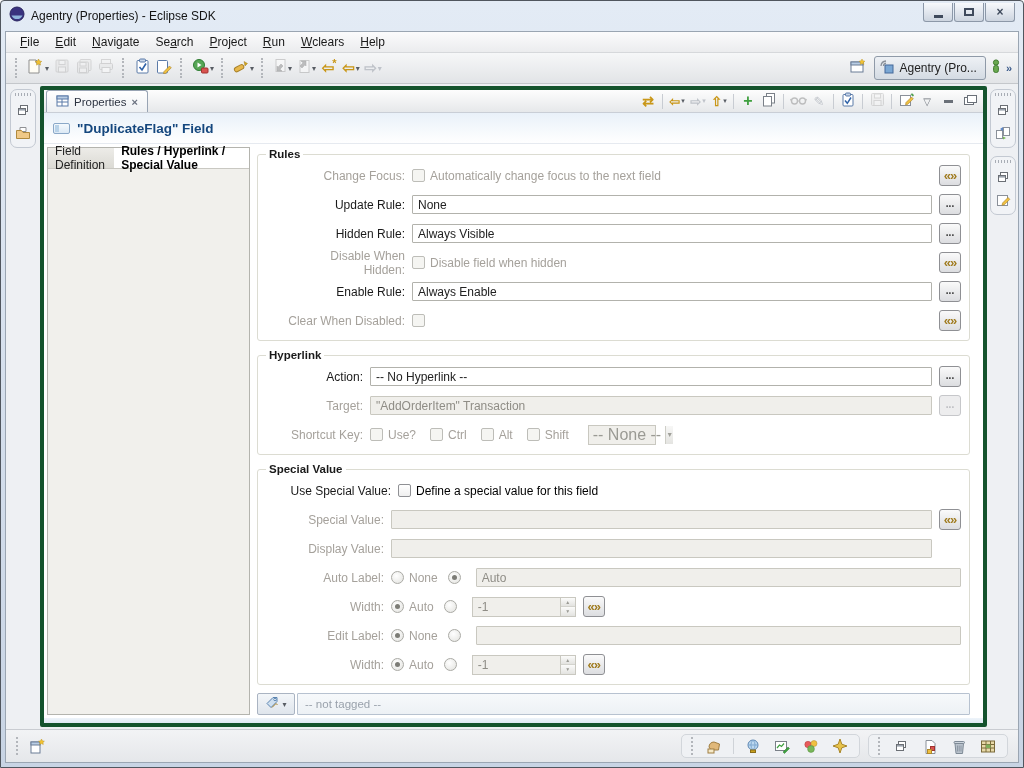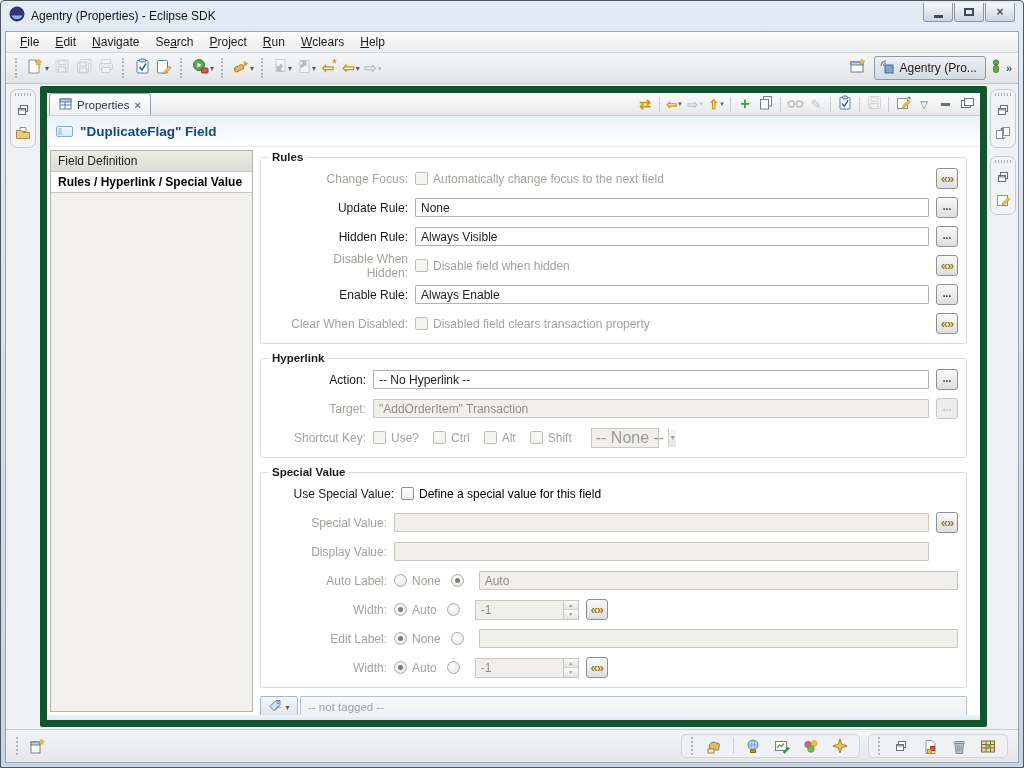--- a/index.html
+++ b/index.html
@@ -45,21 +45,21 @@
   .workbench { flex:1; display:flex; min-height:0; }
   .leftstrip { width:33px; padding-top:5px; display:flex; flex-direction:column; align-items:center; gap:8px; }
   .rightstrip { width:30px; padding-top:5px; display:flex; flex-direction:column; align-items:center; gap:8px; }
   .strip-group { width:26px; border:1px solid #c3c9d2; border-radius:7px; background:#f1f3f6;
                  display:flex; flex-direction:column; align-items:center; padding:3px 0 5px; gap:5px; }
   .grip-dots { width:16px; height:3px;
                background:repeating-linear-gradient(90deg,#a8adb5 0 1px,transparent 1px 3px); }
   .sbtn { width:20px; height:18px; display:flex; align-items:center; justify-content:center; }
   
   .view { flex:1; margin:2px 1px; display:flex; flex-direction:column;
-          border:7px solid #14532d; background:#fff; border-radius:2px; min-width:0; }
+          border:4px solid #14532d; background:#fff; border-radius:2px; min-width:0; }
   .tabbar { height:23px; display:flex; align-items:flex-end;
             background:linear-gradient(#fdfdfd,#e6e8ea); border-bottom:1px solid #c9ced6; }
   .tab { height:22px; display:flex; align-items:center; gap:5px; padding:0 9px;
          background:linear-gradient(#ffffff,#edf0f3); border:1px solid #98a4b4; border-bottom:none;
          border-radius:3px 3px 0 0; margin-left:2px; font-size:11.5px; color:#2d3442; }
   .tabclose { color:#6b7280; font-size:11px; font-weight:bold; }
   .viewtools { margin-left:auto; display:flex; align-items:center; gap:1px; padding-right:4px; height:100%; }
   .vbtn { min-width:20px; height:20px; display:flex; align-items:center; justify-content:center; gap:1px; }
   .vbtn .dd { font-size:7px; color:#585d64; }
   .vsep { width:1px; height:15px; background:#c8ccd2; margin:0 3px; }
@@ -69,21 +69,21 @@
   .vmax::after { content:""; position:absolute; left:2px; top:-3px; width:8px; height:6px;
                  border:1px solid #6a7078; background:#fff; }
   .viewheader { height:31px; background:linear-gradient(#e9f1f9,#ffffff);
                 display:flex; align-items:center; gap:7px; padding:0 9px; border-bottom:1px solid #e6eaf0; }
   .viewtitle { font-size:13.5px; font-weight:bold; color:#15477e; }
   .field-ic { width:17px; height:11px; border:1px solid #8aa8c8; border-radius:2px;
               background:linear-gradient(#f4f9fd,#dcE9f5); position:relative; }
   .field-ic::after { content:""; position:absolute; left:1px; top:1px; bottom:1px; width:4px; background:#b8d2e8; }
   .viewbody { flex:1; display:flex; min-height:0; }
   .nav { width:203px; margin:3px 0 3px 3px; border:1px solid #b4b4ae; display:flex;
-         flex-direction:column; background:#f1f0ec; }
+         flex-direction:row; background:#f1f0ec; }
   .nav-item { height:21px; display:flex; align-items:center; padding:0 7px; font-size:12px;
               border-bottom:1px solid #c9c8c2; }
   .nav-item.n0 { background:linear-gradient(#edece8,#dbdad4); color:#222; }
   .nav-item.selected { background:#fff; font-weight:bold; color:#000; }
   .content { flex:1; padding:4px 13px 0 7px; min-width:0; }
   fieldset.grp { border:1px solid #dcdcd2; border-radius:3px; margin:0 0 8px 0; padding:1px 8px 5px 8px; }
   legend { font-size:11.5px; font-weight:bold; color:#1a1a1a; padding:0 3px; }
   .frow { display:flex; align-items:center; height:29px;margin-left:20px; }
   .flabel { text-align:right; padding-right:7px; font-size:12px; color:#1a1a1a; flex:none; }
   .g-rules .flabel { width:126px; }
@@ -453,21 +453,20 @@
               <div class="frow">
                 <span class="flabel">Enable Rule:</span>
                 <input class="txt" readonly="" value="Always Enable" style="">
                 <span class="bslot">
                     <button class="sqbtn">...</button>
                   </span>
               </div>
               <div class="frow">
                 <span class="flabel dis">Clear When Disabled:</span>
                 <span class="cb disc"></span>
-                <span class="cblabel dis">Disabled field clears transaction property</span>
                 <span class="spacer"></span>
                 <span class="bslot">
                     <button class="sqbtn">
                       <span class="guil">«»</span>
                     </button>
                   </span>
               </div>
             </fieldset>
 
             <fieldset class="grp g-hyper">

